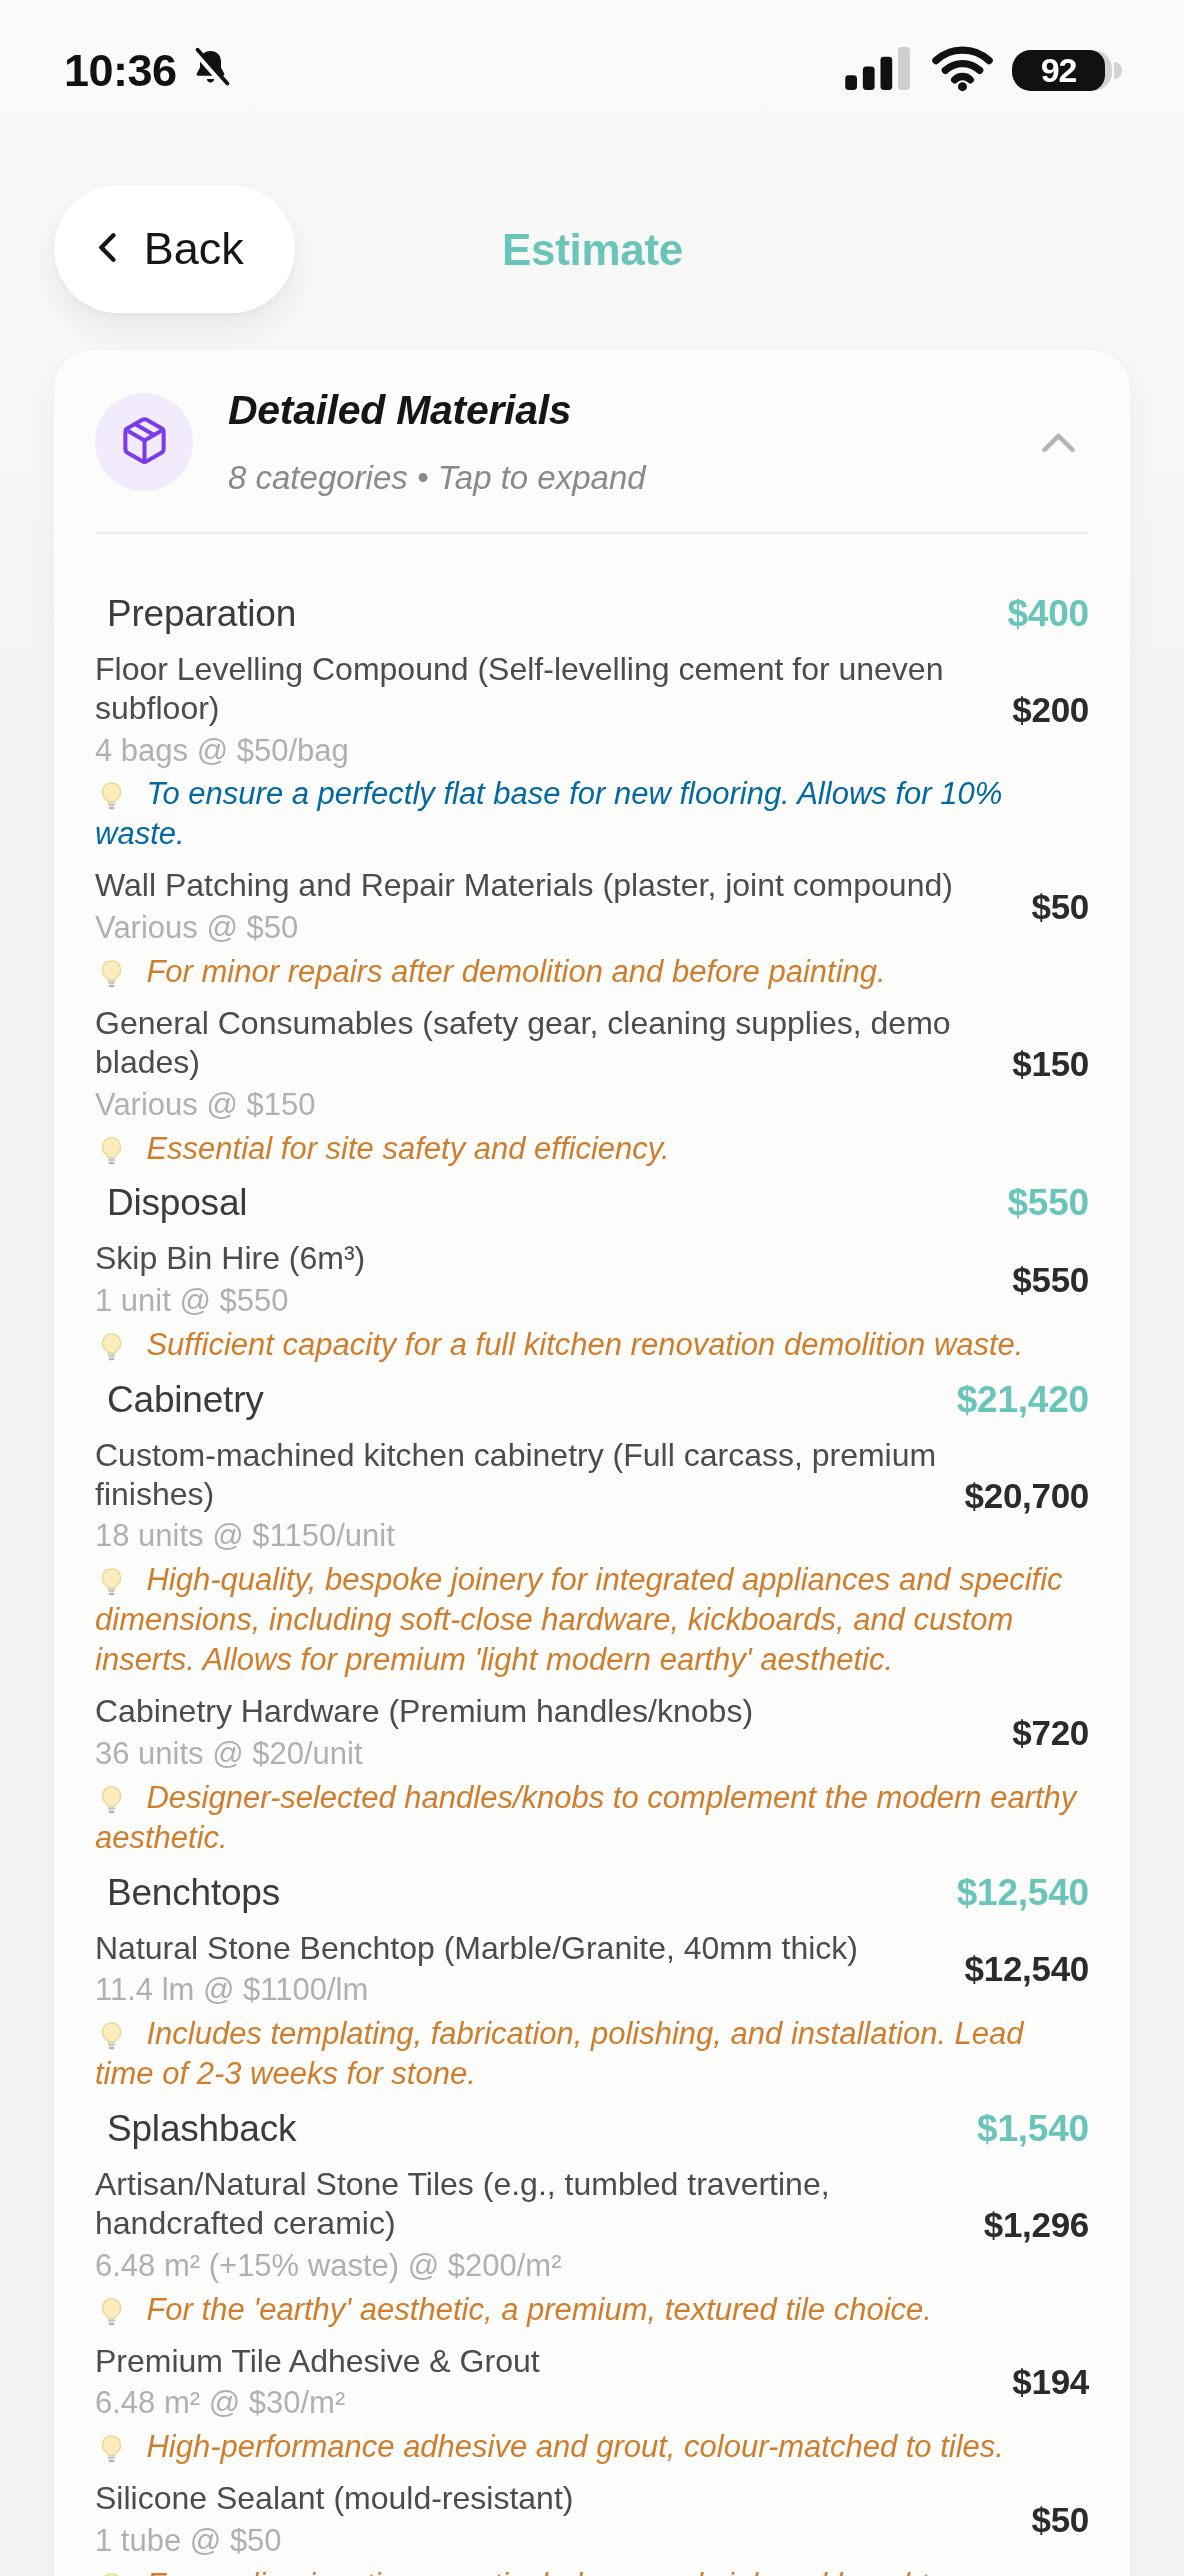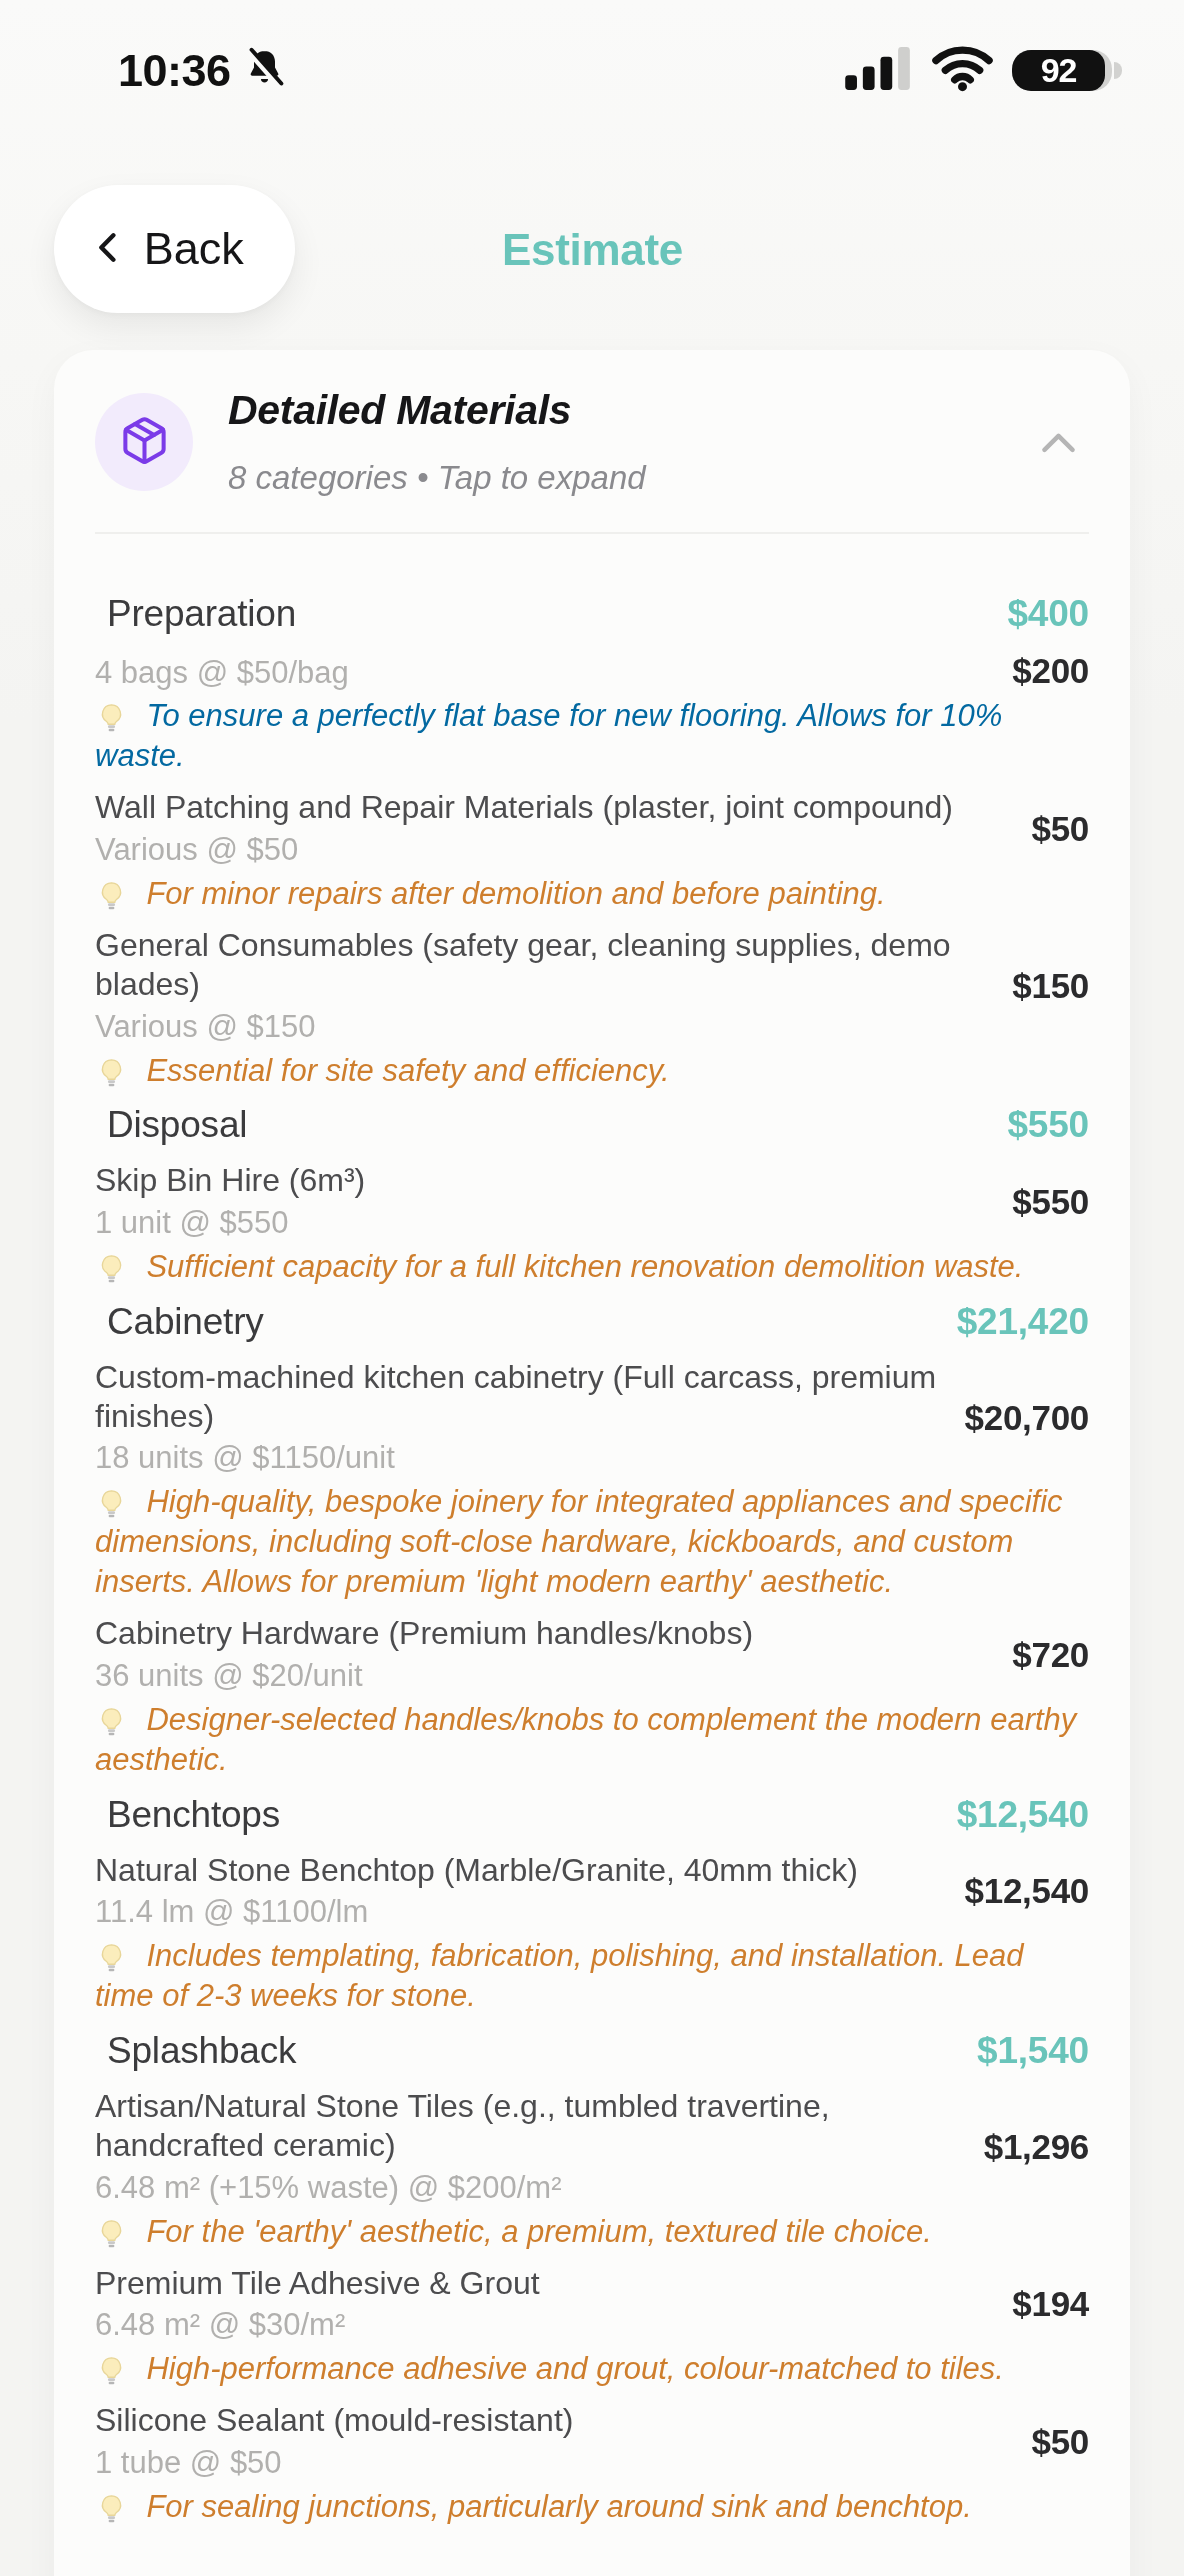--- a/index.html
+++ b/index.html
@@ -10,21 +10,21 @@
     color:#1C1C1E;
     overflow:hidden;
   }
   .screen {
     position:relative; width:1185px; height:2576px; overflow:hidden;
     background:linear-gradient(180deg,#FAFAF9 0%,#F7F7F5 14%,#F4F4F2 28%,#F4F4F2 100%);
   }
   
   .status-bar {
     display:flex; align-items:center; justify-content:space-between;
-    padding:33px 63px 0 118px; height:108px;
+    padding:33px 63px 0 64px; height:108px;
   }
   .status-left { display:flex; align-items:center; gap:11.8px; }
   .status-time { font-size:45px; font-weight:700; letter-spacing:-0.5px; color:#111; }
   .status-right { display:flex; align-items:center; gap:17.7px; }
   .battery { display:flex; align-items:center; }
   .battery-body {
     position:relative; width:100px; height:41px; border-radius:19px;
     background:#D2D2D0; overflow:hidden;
   }
   .battery-fill {
@@ -179,20 +179,21 @@
     <div id="categories">
   <section class="category">
     <div class="category-row">
       <h2 class="category-name">Preparation</h2>
       <span class="category-total" style="color: rgb(105, 196, 186);">$400</span>
     </div>
     <div class="items">
   <div class="item">
     <div class="item-top">
       <div class="item-text">
+        <div class="item-title">Floor Levelling Compound (Self-levelling cement for uneven subfloor)</div>
         <div class="item-qty">4 bags @ $50/bag</div>
       </div>
       <div class="item-price">$200</div>
     </div>
     <div class="item-note" style="color: #0369a1;">
       <svg width="33" height="33" viewBox="0 0 24 24">
         <path d="M12 2.8a6.6 6.6 0 0 0-3.6 12.1c.7.5 1.1 1.2 1.2 2h4.8c.1-.8.5-1.5 1.2-2A6.6 6.6 0 0 0 12 2.8z" fill="#FBEDBC" stroke="#E8D699" stroke-width="1"></path>
         <rect x="9.4" y="17.7" width="5.2" height="2" rx="1" fill="#C9C9C9"></rect>
         <rect x="9.9" y="20.2" width="4.2" height="1.8" rx="0.9" fill="#B6B6B6"></rect>
       </svg><span class="note-text"> To ensure a perfectly flat base for new flooring. Allows for 10% waste.</span>

